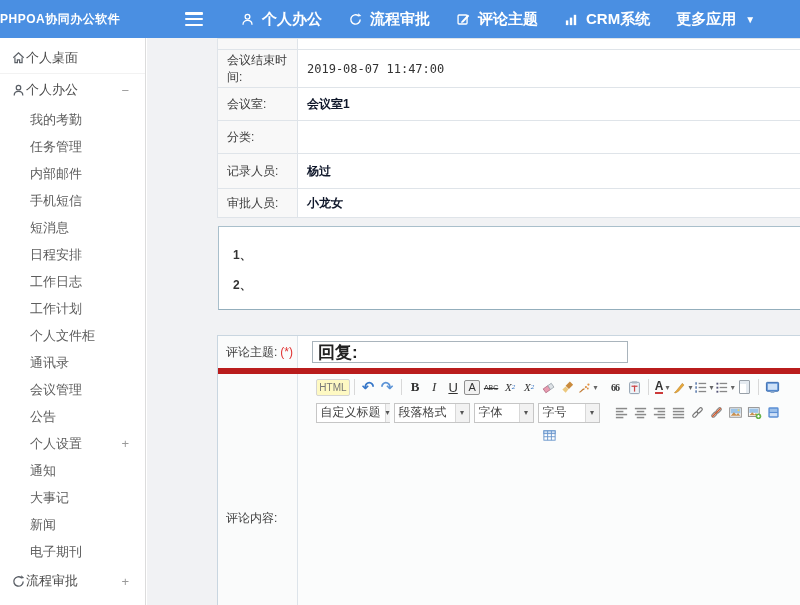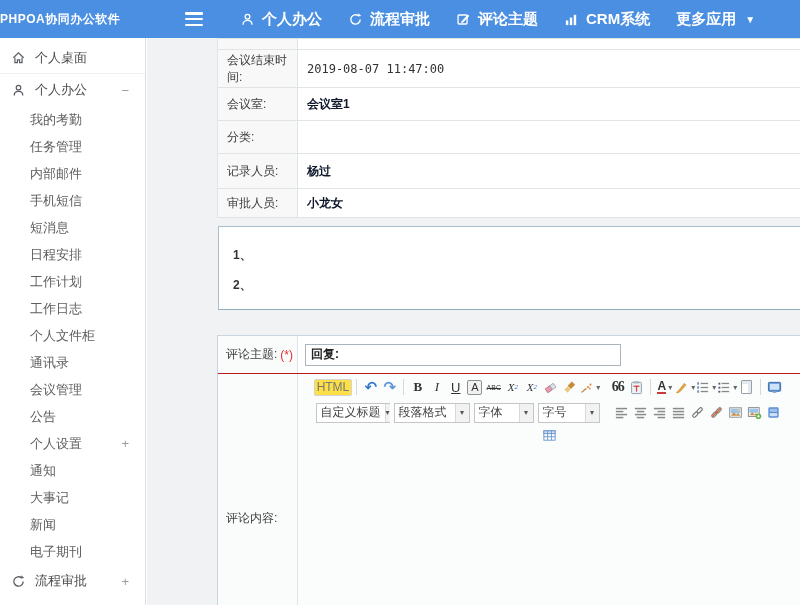--- a/index.html
+++ b/index.html
@@ -13,21 +13,21 @@
   .hamburger { width:18px; height:14px; display:flex; flex-direction:column; justify-content:space-between; margin-right:24px; cursor:pointer;}
   .hamburger .hbar { display:block; height:2.5px; background:#fff; border-radius:1px; }
   .topnav { display:flex; align-items:center; }
   .nav-item { display:flex; align-items:center; gap:7px; padding:0 13px; font-size:15px; font-weight:600; height:38px; cursor:pointer; }
   .nav-item svg { display:block; }
   .nav-caret { font-size:10px; margin-left:2px; }
 
   
   .sidebar { position:absolute; left:0; top:38px; width:146px; height:567px;
     background:#fff; border-right:1px solid #dcdcdc; padding-top:4px; }
-  .side-item { position:relative; display:flex; align-items:center; gap:9px;
+  .side-item { position:relative; display:flex; align-items:center; 
     padding-left:11px; font-size:13px; color:#4a4a4a; cursor:pointer; }
   .side-item.top { height:32px; }
   .side-item.top:first-child { border-bottom:1px solid #f2f2f2; }
   .side-item.sub { height:27px; padding-left:30px; color:#5d5d5d; }
   .side-item .sico { width:15px; height:15px; color:#5a5f66; flex:0 0 15px; }
   .side-item .toggle { position:absolute; right:16px; color:#9a9a9a; font-size:13px; }
 
   
   .main { position:absolute; left:147px; top:38px; width:653px; height:567px;
     background:#f1f2f4; overflow:hidden; }
@@ -43,54 +43,54 @@
   .cjkval { font-weight:600; color:#0f172a; }
 
   
   .content-box { position:absolute; left:71px; top:188px; width:583px; height:84px;
     background:#fff; border:1px solid #a9bfcb; border-bottom-color:#93aebc; padding:13px 0 0 14px; }
   .cline { font-size:12px; color:#333; line-height:30px; font-weight:600; }
 
   
   .ctable { position:absolute; left:70px; top:297px; width:584px; height:308px;
     background:#fff; border:1px solid #c9d6e0; }
-  .crow1 { display:flex; height:38px; border-bottom:1px solid #b91c1c; }
+  .crow1 { display:flex; height:38px; border-bottom:6px solid #b91c1c; }
   .crow2 { display:flex; height:269px; }
   .clbl { width:80px; background:#fafbfb; border-right:1px solid #dde4ea;
     display:flex; align-items:center; padding-left:8px; font-size:12px; color:#3c3c3c; gap:3px; }
   .clbl2 { align-items:flex-start; padding-top:136px; }
   .req { color:#e03131; }
   .cval { flex:1; display:flex; align-items:center; min-width:0; }
-  .subject-input { width:316px; height:22px; margin-left:7px; border:1px solid #a9b4bc;
-    font-size:12px; font-weight:600; padding-left:5px; color:#222; background:#fff; }
+  .subject-input { width:316px; height:22px; margin-left:14px; border:1px solid #a9b4bc;
+    font-size:17px; font-weight:600; padding-left:5px; color:#222; background:#fff; }
 
   
   .editor { flex:1; display:flex; flex-direction:column; background:#fbfcfc; min-width:0; }
   .tb-row { display:flex; align-items:center; padding:1px 3px; }
   .tb-row1 { height:26px; }
   .tb-row2 { height:25px; }
   .tb-row3 { height:21px; }
   .tbtn { min-width:19px; height:20px; display:flex; align-items:center; justify-content:center;
     font-size:12px; color:#333; cursor:pointer; border-radius:2px; }
   .tbtn svg { display:block; }
   .tsep { width:1px; height:16px; background:#d8d8d8; margin:0 4px; }
-  .wbtn { font-size:12px; color:#777; border:1px solid #d4d4d4; background:#fde047;
+  .wbtn { font-size:10px; color:#777; border:1px solid #d4d4d4; background:#fef9c3;
     padding:0 2px; min-width:26px; height:17px; }
   .arr { color:#3576c8; font-size:15px; font-weight:bold; }
   .arr2 { color:#5b93d6; }
   .tb-b { font-weight:bold; font-family:"Liberation Serif",serif; font-size:13px; }
   .tb-i { font-style:italic; font-family:"Liberation Serif",serif; font-size:13px; }
   .tb-u { text-decoration:underline; font-size:13px; }
   .boxa { border:1px solid #909090; background:#f1f1f1; padding:0 3px; font-size:11px; min-width:0; height:15px; }
   .strike { font-size:7px; text-decoration:line-through; letter-spacing:0; }
   .scr { font-size:11px; font-style:italic; font-family:"Liberation Serif",serif; }
   .scr .mk { font-size:7px; color:#2a6bbf; }
   .scr .mk.up { vertical-align:super; }
   .scr .mk.dn { vertical-align:sub; }
-  .quote66 { font-family:"Liberation Serif",serif; font-weight:bold; font-size:14px; letter-spacing:-1px;margin-left:8px; }
+  .quote66 { font-family:"Liberation Serif",serif; font-weight:bold; font-size:10px; letter-spacing:-1px;margin-left:8px; }
   .fca { font-size:12px; font-weight:bold; border-bottom:2px solid #cc3a3a; line-height:11px; }
   .caret { font-size:8px; color:#666; margin-left:2px; }
   .tselect { display:flex; align-items:center; height:20px; border:1px solid #c6c6c6; background:#fff;
     margin-right:4px; cursor:pointer; }
   .tsel-label { flex:1; font-size:12px; color:#444; padding:0 4px; white-space:nowrap; }
   .tsel-arrow { width:14px; height:100%; border-left:1px solid #d8d8d8; background:#f2f2f2;
     display:flex; align-items:center; justify-content:center; font-size:8px; color:#555; }
   .sel1{width:74px}.sel2{width:76px}.sel3{width:60px}.sel4{width:62px}
   .grp-gap { width:8px; }
   .newpage { width:11px; height:14px; background:#fff; border:1px solid #98a0a8; border-radius:1px;
@@ -182,24 +182,24 @@
   <div class="side-item sub">
       <span>手机短信</span>
     </div>
   <div class="side-item sub">
       <span>短消息</span>
     </div>
   <div class="side-item sub">
       <span>日程安排</span>
     </div>
   <div class="side-item sub">
+      <span>工作日志</span>
+    </div>
+  <div class="side-item sub">
       <span>工作计划</span>
-    </div>
-  <div class="side-item sub">
-      <span>工作日志</span>
     </div>
   <div class="side-item sub">
       <span>个人文件柜</span>
     </div>
   <div class="side-item sub">
       <span>通讯录</span>
     </div>
   <div class="side-item sub">
       <span>会议管理</span>
     </div>

